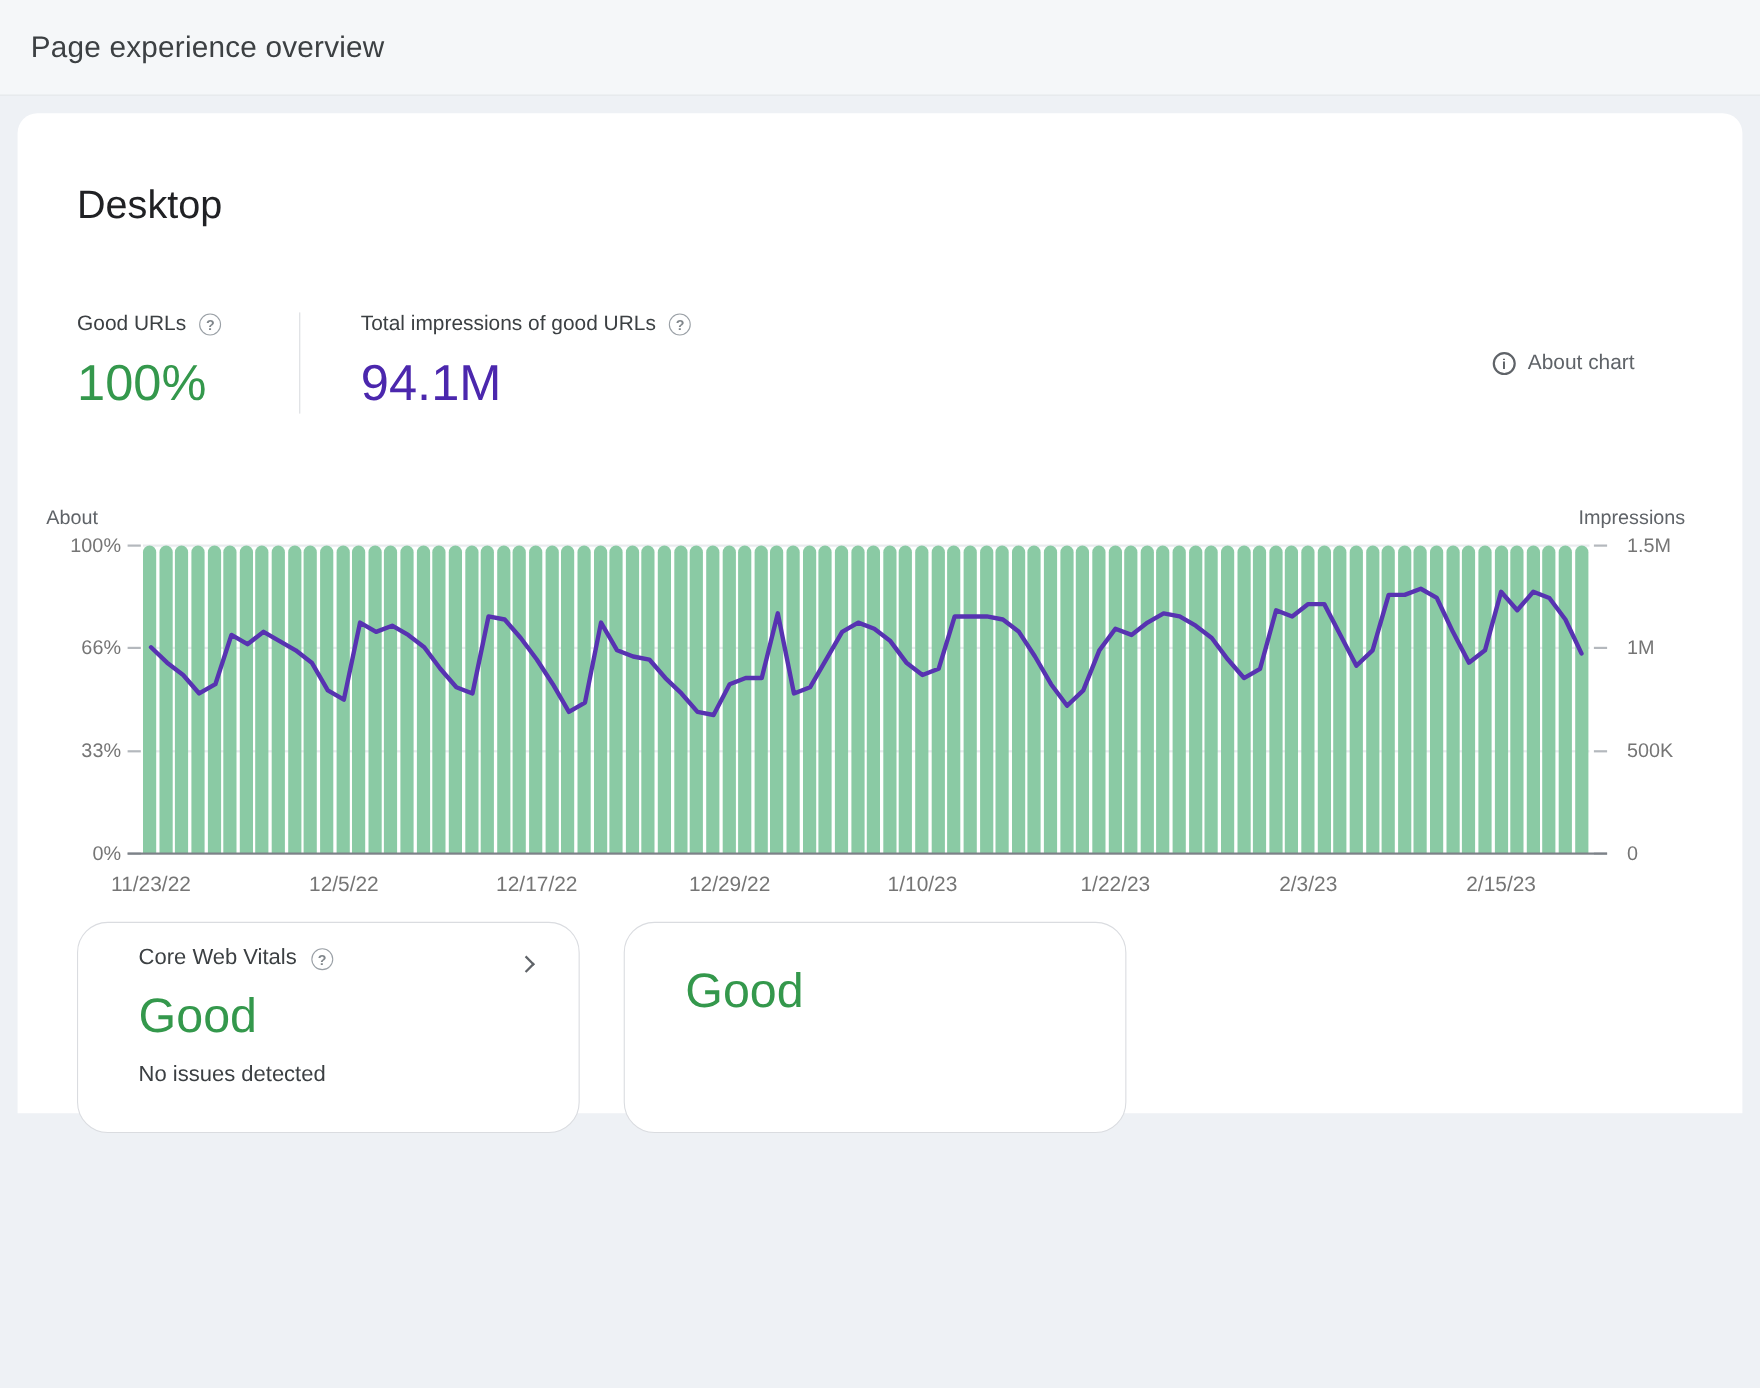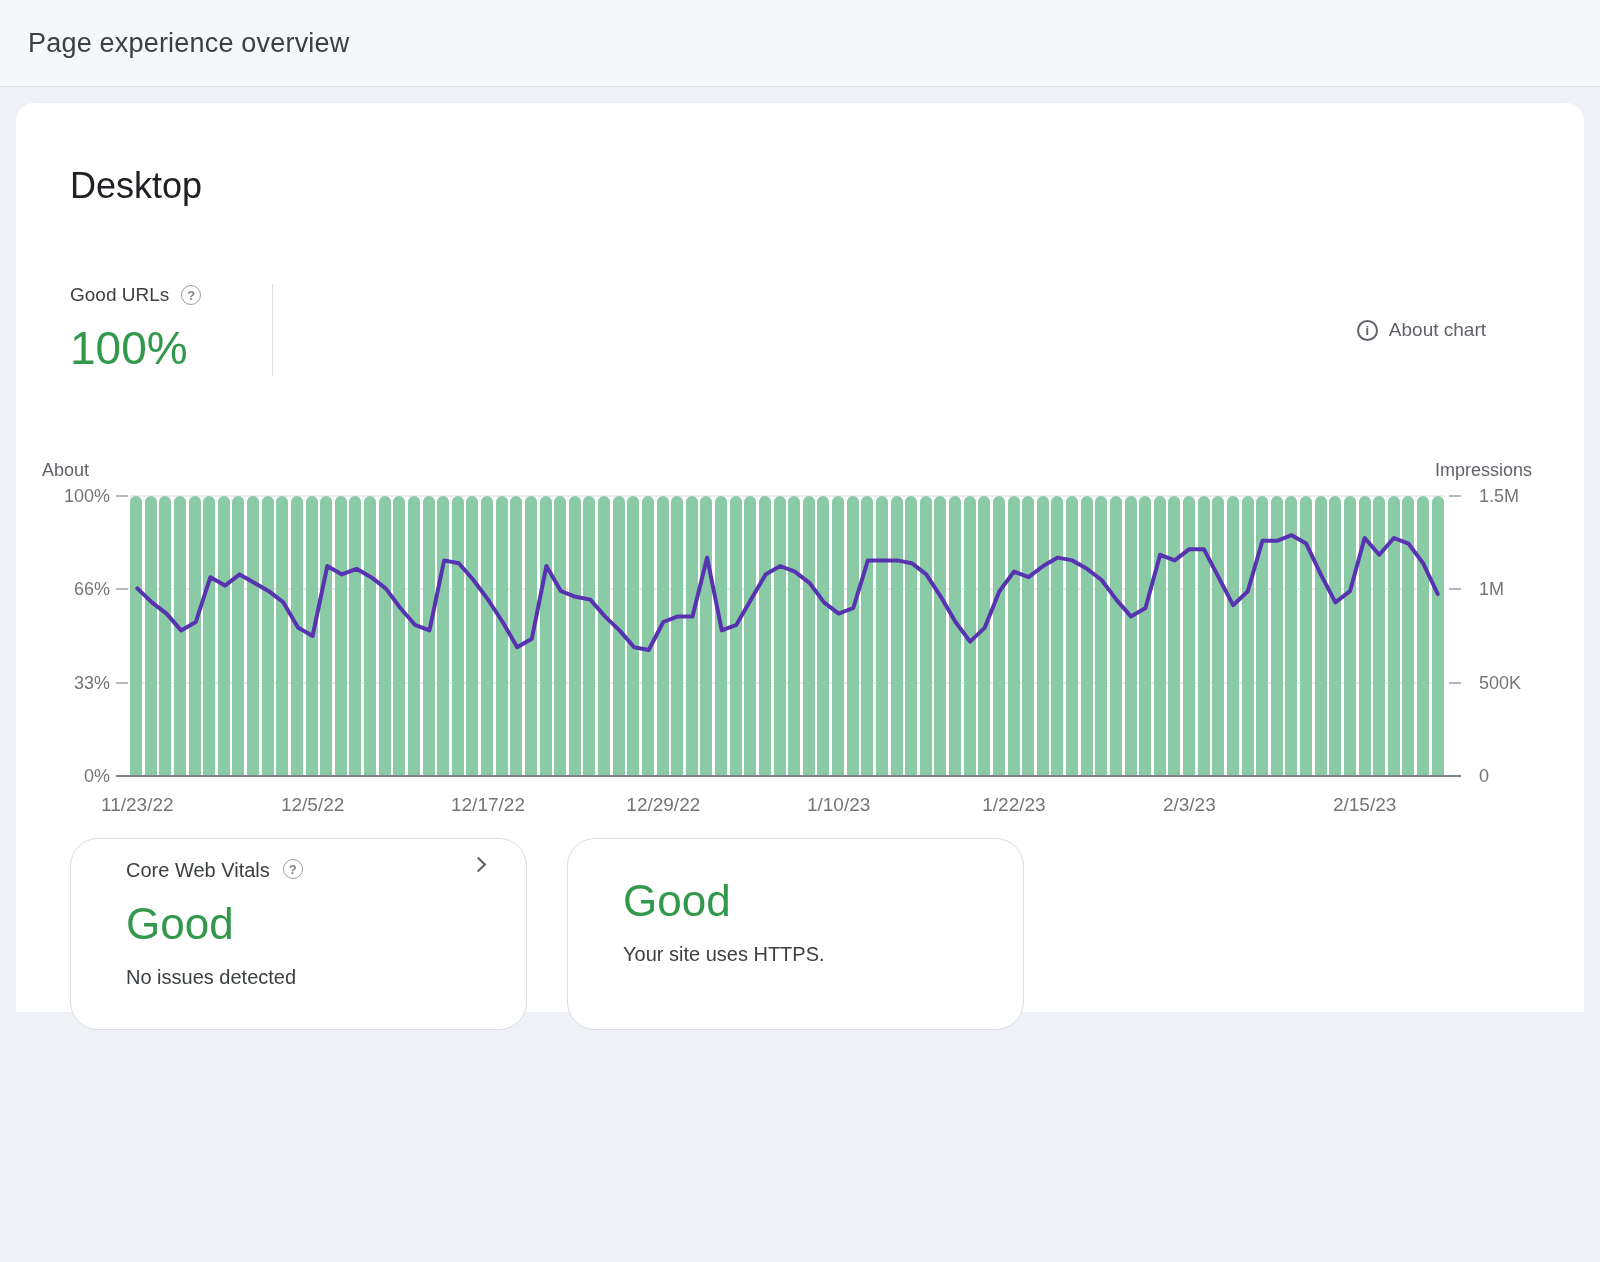--- a/index.html
+++ b/index.html
@@ -52,21 +52,21 @@
   .bar { width:12px; height:100%; background:#8acaa4; border-radius:6px 6px 0 0; }
   .line-svg { position:absolute; inset:0; width:100%; height:100%; pointer-events:none; }
   .xlab { position:absolute; top:calc(100% + 18px); transform:translateX(-50%);
     font-size:19px; color:#757575; white-space:nowrap; }
 
   
   .signals-heading { margin-top:160px; font-size:23px; font-weight:700; color:#202124; }
   .sig-cards { display:flex; gap:40px; margin-top:62px; }
   .sig-card { width:457px; height:192px; border:1.5px solid #dadce0; border-radius:28px;
     background:#fff; padding:20px 36px 0 55px; cursor:pointer; }
-  .sig-title-row { display:flex; align-items:flex-start; gap:13px; }
+  .sig-title-row { display:flex; align-items:flex-end; gap:13px; }
   .sig-title { font-size:20px; color:#3c4043; }
   .chevron { margin-left:auto; width:11px; height:11px; border-top:2.6px solid #5f6368;
     border-right:2.6px solid #5f6368; transform:rotate(45deg); margin-right:6px; }
   .sig-status { font-size:44px; line-height:52px; margin-top:16px; color:#34984c; font-weight:400; }
   .sig-desc { font-size:20px; color:#3c4043; margin-top:16px; }
 </style>
 </head>
 <body>
 
 <header class="app-header">
@@ -79,20 +79,27 @@
 
   <div class="stats">
     <div class="stat-good">
       <div class="stat-label">
         <span>Good URLs</span>
         <span class="help-icon"></span>
       </div>
       <div class="stat-value">100%</div>
     </div>
     <div class="vdiv"></div>
+    <div class="stat-imp">
+      <div class="stat-label">
+        <span>Total impressions of good URLs</span>
+        <span class="help-icon"></span>
+      </div>
+      <div class="stat-value">94.1M</div>
+    </div>
     <div class="about-chart">
       <span class="info-icon"></span>
       <span>About chart</span>
     </div>
   </div>
 
   <div class="chart-wrap">
     <div class="axis-title left">About</div>
     <div class="axis-title right">Impressions</div>
     <div id="chart-plot" style="position:absolute;inset:0;">
@@ -228,17 +235,16 @@
       <div class="sig-title-row">
         <span class="sig-title">Core Web Vitals</span>
         <span class="help-icon"></span>
         <span class="chevron"></span>
       </div>
       <div class="sig-status" style="color: rgb(52, 152, 76);">Good</div>
       <div class="sig-desc">No issues detected</div>
     </div>
     <div class="sig-card">
       <div class="sig-status" style="color: rgb(52, 152, 76);">Good</div>
-      <div class="sig-desc">Your site uses HTTPS.</div>
     </div>
   </div>
 
 </main>
 
 </body></html>

